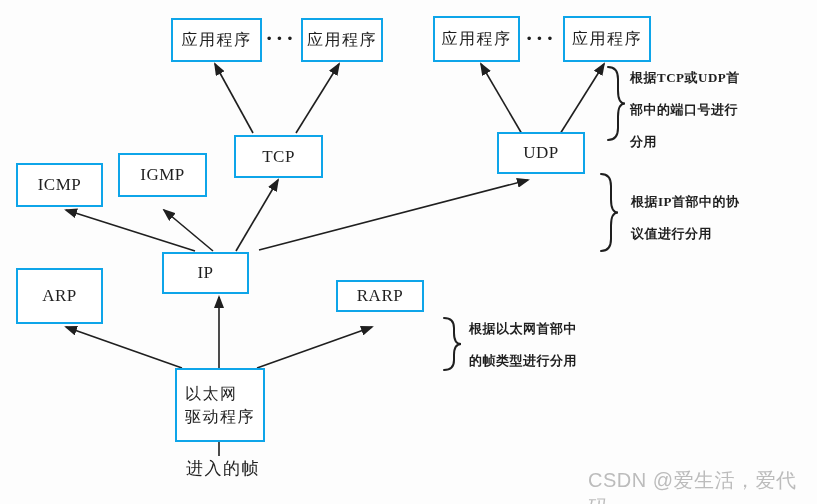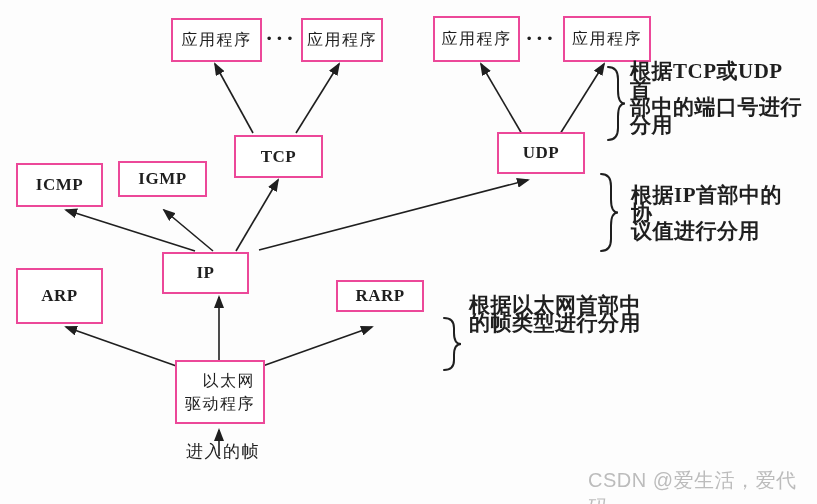--- a/index.html
+++ b/index.html
@@ -5,34 +5,34 @@
   html,body{margin:0;padding:0;background:#fff;}
   .stage{
     position:relative;width:817px;height:504px;
     background:#fdfdfd;overflow:hidden;
     font-family:"Liberation Serif","DejaVu Serif",serif;
     color:#1f1f1f;
   }
   svg.links{position:absolute;left:0;top:0;width:817px;height:504px;}
   .box{
     position:absolute;box-sizing:border-box;
-    border:2px solid #ec4899;background:#fff;
+    border:2px solid #0ea5e9;background:#fff;
     display:flex;align-items:center;justify-content:center;
-    text-align:right;
+    text-align:left;
   }
   .box.cn{font-size:16px;letter-spacing:1.5px;}
-  .box.acr{font-weight:bold;font-size:17px;letter-spacing:0.5px;}
+  .box.acr{font-weight:normal;font-size:17px;letter-spacing:0.5px;}
   .multi{white-space:pre-line;line-height:23px;}
   .dots{
     position:absolute;font-weight:bold;font-size:22px;
     letter-spacing:3px;text-align:center;
   }
   .ann{
     position:absolute;white-space:pre-line;
-    font-size:21px;line-height:18px;font-weight:600;
+    font-size:13px;line-height:32px;font-weight:600;
     letter-spacing:0.5px;
   }
   .label{position:absolute;font-size:17px;letter-spacing:1.5px;}
   .watermark{
     position:absolute;left:588px;top:467px;
     font-family:"Liberation Sans","DejaVu Sans",sans-serif;
     font-size:20px;color:#bcbcbc;letter-spacing:0.5px;
   }
 </style>
 </head>
@@ -68,31 +68,31 @@
   <div class="box cn" style="left:171px;top:18px;width:91px;height:44px">应用程序</div>
   <div class="dots" style="left:262px;top:25px;width:38px">···</div>
   <div class="box cn" style="left:301px;top:18px;width:82px;height:44px">应用程序</div>
   <div class="box cn" style="left:433px;top:16px;width:87px;height:46px">应用程序</div>
   <div class="dots" style="left:522px;top:25px;width:38px">···</div>
   <div class="box cn" style="left:563px;top:16px;width:88px;height:46px">应用程序</div>
 
   <div class="box acr" style="left:234px;top:135px;width:89px;height:43px">TCP</div>
   <div class="box acr" style="left:497px;top:132px;width:88px;height:42px">UDP</div>
   <div class="box acr" style="left:16px;top:163px;width:87px;height:44px">ICMP</div>
-  <div class="box acr" style="left:118px;top:161px;width:89px;height:36px">IGMP</div>
+  <div class="box acr" style="left:118px;top:153px;width:89px;height:44px">IGMP</div>
   <div class="box acr" style="left:162px;top:252px;width:87px;height:42px">IP</div>
   <div class="box acr" style="left:16px;top:268px;width:87px;height:56px">ARP</div>
   <div class="box acr" style="left:336px;top:280px;width:88px;height:32px">RARP</div>
-  <div class="box cn multi" style="left:175px;top:360px;width:90px;height:64px">以太网
+  <div class="box cn multi" style="left:175px;top:368px;width:90px;height:74px">以太网
 驱动程序</div>
 
-  <div class="label" style="left:186px;top:440px">进入的帧</div>
+  <div class="label" style="left:186px;top:457px">进入的帧</div>
 
   <div class="ann" style="left:630px;top:62px;width:172px">根据TCP或UDP首
 部中的端口号进行
 分用</div>
   <div class="ann" style="left:631px;top:186px;width:172px">根据IP首部中的协
 议值进行分用</div>
-  <div class="ann" style="left:469px;top:296px;width:172px">根据以太网首部中
+  <div class="ann" style="left:469px;top:313px;width:172px">根据以太网首部中
 的帧类型进行分用</div>
 
   <div class="watermark">CSDN @爱生活，爱代码</div>
 </div>
 
 </body></html>

